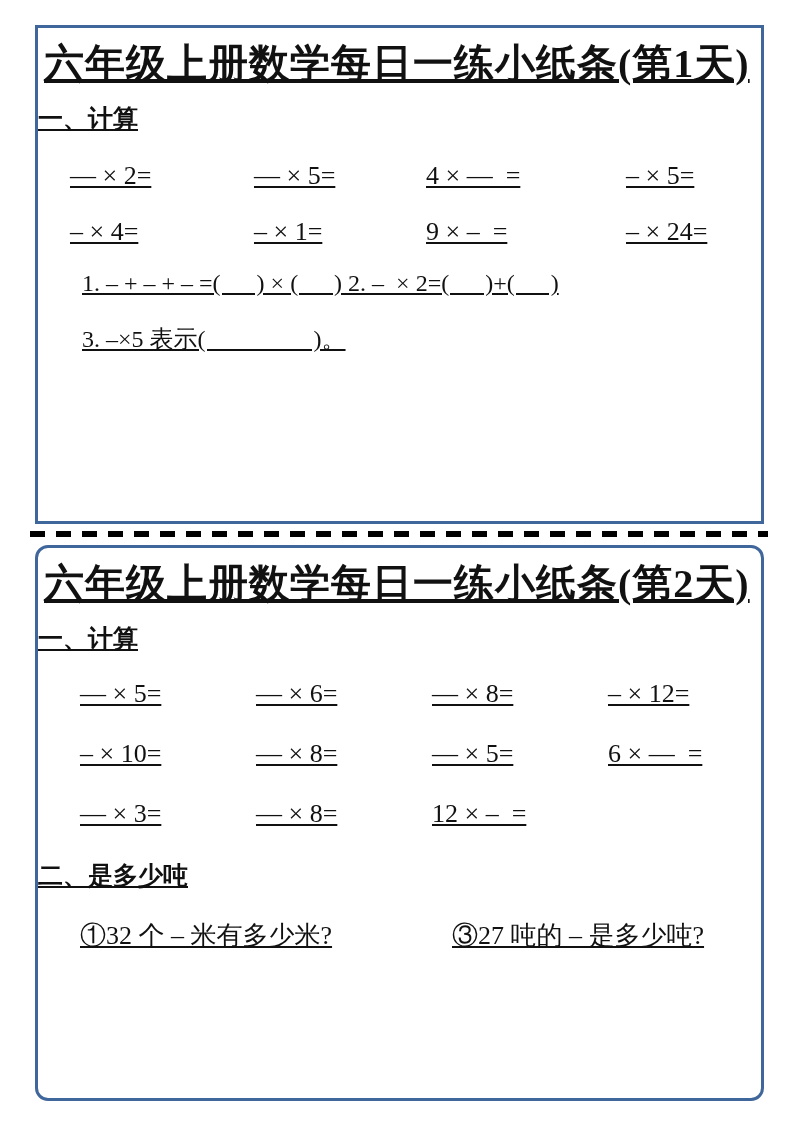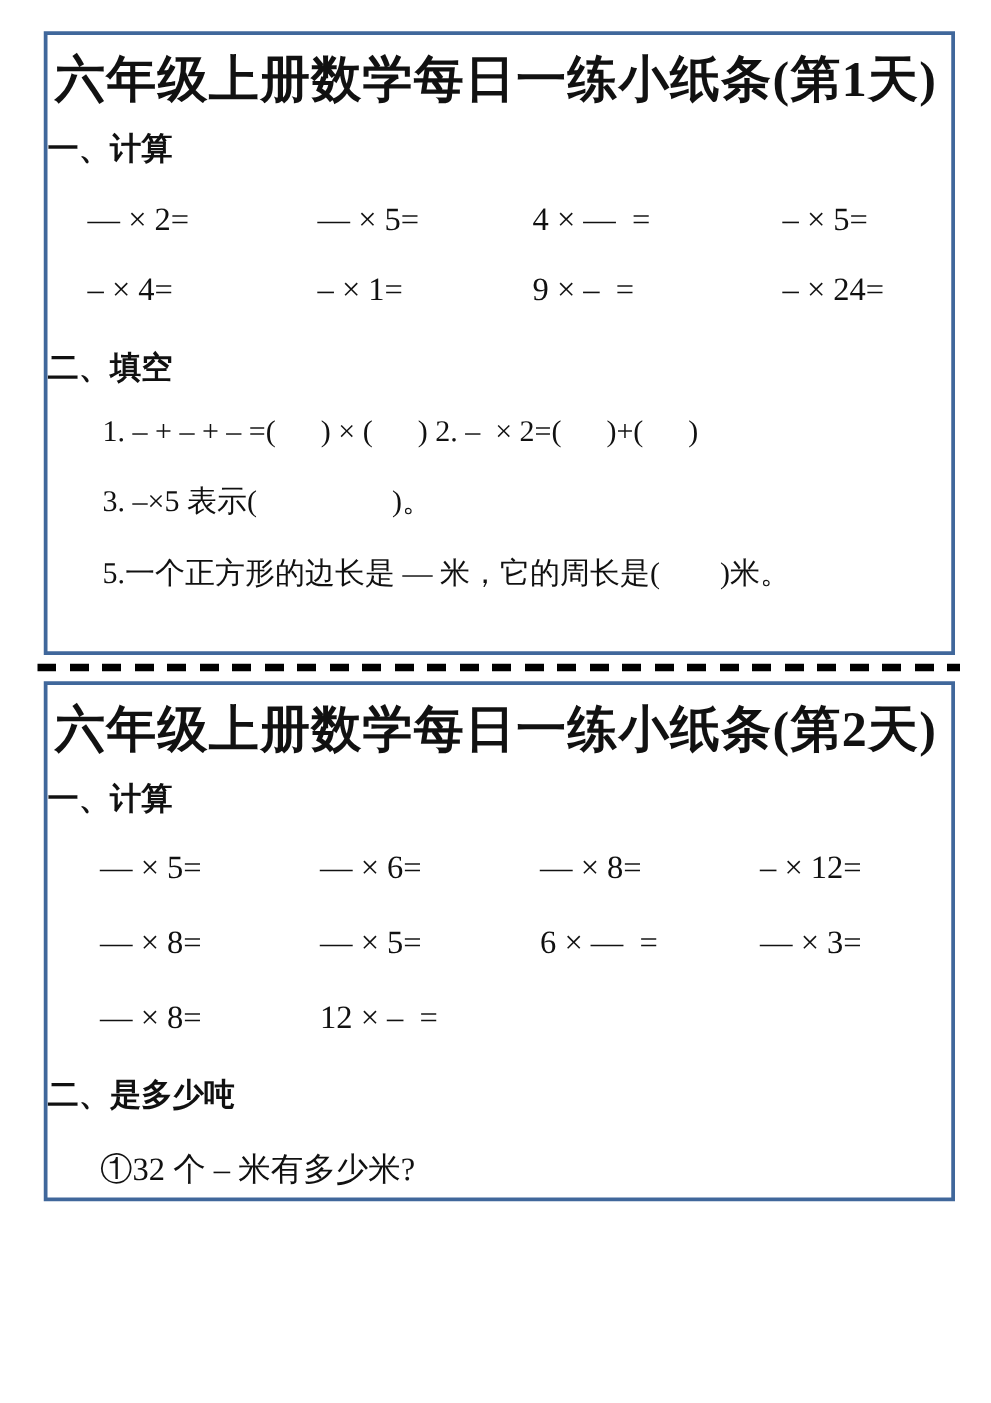--- a/index.html
+++ b/index.html
@@ -12,23 +12,24 @@
     overflow:hidden;
   }
   .card{
     position:absolute;
     left:35px;
     width:729px;
     border:3px solid #40679b;
     box-sizing:border-box;
     background:#ffffff;
     overflow:hidden;
+    text-decoration:underline;
   }
   .card1{top:25px;height:499px;}
-  .card2{top:545px;height:416px;}
+  .card2{top:545px;height:556px;border-radius:13px;}
   .card-title{
     margin:10px 0 0 6px;
     font-size:40px;
     font-weight:bold;
     letter-spacing:1px;
     white-space:nowrap;
     line-height:1.3;
   }
   .heading{
     font-size:25px;
@@ -93,49 +94,49 @@
       <span class="calc-cell">— × 2=</span>
       <span class="calc-cell">— × 5=</span>
       <span class="calc-cell">4 × —  =</span>
       <span class="calc-cell">– × 5=</span>
       <span class="calc-cell">– × 4=</span>
       <span class="calc-cell">– × 1=</span>
       <span class="calc-cell">9 × –  =</span>
       <span class="calc-cell">– × 24=</span>
     </div>
 
-    <div class="heading heading2">二、填空</div>
 
     <div class="fill-list">
       <div class="fill-item">1. – + – + – =(      ) × (      ) 2. –  × 2=(      )+(      )</div>
       <div class="fill-item">3. –×5 表示(                  )。</div>
-      <div class="fill-item">5.一个正方形的边长是 — 米，它的周长是(        )米。</div>
     </div>
   </section>
 
   <div class="divider"></div>
 
   <section class="card card2">
     <h1 class="card-title">六年级上册数学每日一练小纸条(第2天)</h1>
 
     <div class="heading heading1">一、计算</div>
 
     <div class="calc-grid">
       <span class="calc-cell">— × 5=</span>
       <span class="calc-cell">— × 6=</span>
       <span class="calc-cell">— × 8=</span>
       <span class="calc-cell">– × 12=</span>
+      <span class="calc-cell">– × 10=</span>
       <span class="calc-cell">— × 8=</span>
       <span class="calc-cell">— × 5=</span>
       <span class="calc-cell">6 × —  =</span>
       <span class="calc-cell">— × 3=</span>
       <span class="calc-cell">— × 8=</span>
       <span class="calc-cell">12 × –  =</span>
     </div>
 
     <div class="heading heading2">二、是多少吨</div>
 
     <div class="word-grid">
       <span class="word-cell">①32 个 – 米有多少米?</span>
+      <span class="word-cell">③27 吨的 – 是多少吨?</span>
     </div>
   </section>
 
 </div>
 
 </body></html>

